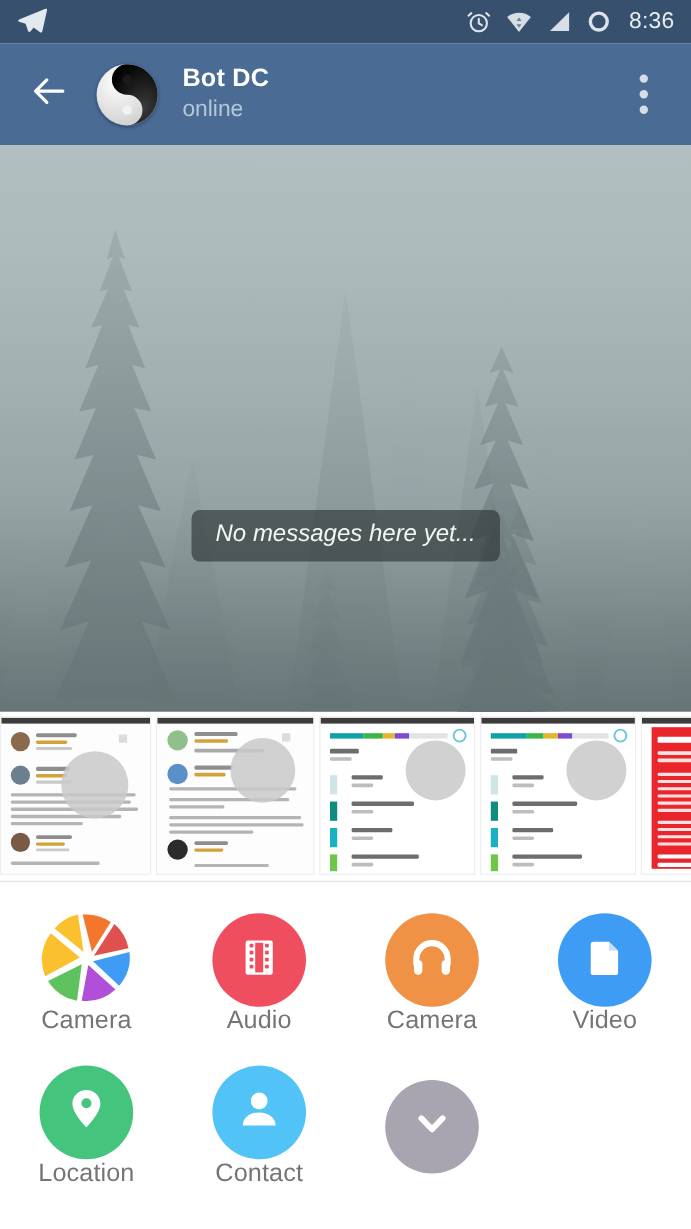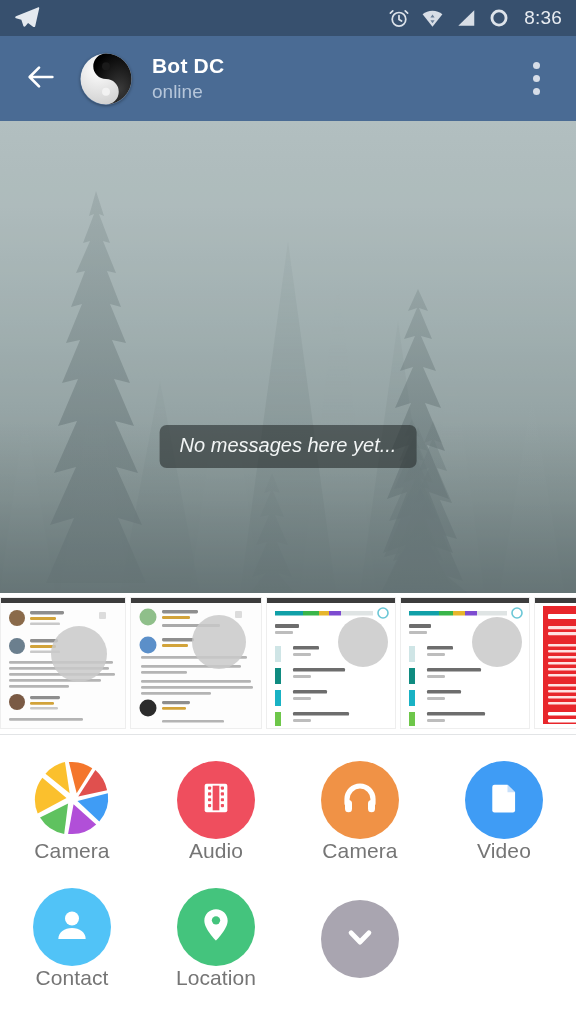--- a/index.html
+++ b/index.html
@@ -563,44 +563,44 @@
           <svg width="38" height="38" viewBox="0 0 24 24">
             <path d="M6 3.6h8.2L19 8.4v11.4a1.4 1.4 0 0 1-1.4 1.4H6a1.4 1.4 0 0 1-1.4-1.4V5a1.4 1.4 0 0 1 1.4-1.4z" fill="#ffffff"></path>
             <path d="M14.2 3.6 19 8.4h-4.8z" fill="#c7e0fb"></path>
           </svg>
         </span>
       </div>
       <div class="attach-label">Video</div>
     </div>
 
     <div class="attach-item">
+      <div class="attach-circle" style="background:#44c47d;">
+        <span>
+          <svg width="40" height="40" viewBox="0 0 24 24">
+            <path d="M12 2.6c-3.9 0-7 3-7 6.8 0 5 7 11.9 7 11.9s7-6.9 7-11.9c0-3.8-3.1-6.8-7-6.8z" fill="#ffffff"></path>
+            <circle cx="12" cy="9.2" r="2.5" fill="#44c47d"></circle>
+          </svg>
+        </span>
+      </div>
+      <div class="attach-label">Location</div>
+    </div>
+
+    <div class="attach-item">
       <div class="attach-circle" style="background:#51c3f7;">
         <span>
           <svg width="40" height="40" viewBox="0 0 24 24">
             <circle cx="12" cy="8.1" r="4.2" fill="#ffffff"></circle>
             <path d="M3.8 20.4c0-4.1 3.7-6.6 8.2-6.6s8.2 2.5 8.2 6.6z" fill="#ffffff"></path>
           </svg>
         </span>
       </div>
       <div class="attach-label">Contact</div>
     </div>
 
     <div class="attach-item">
-      <div class="attach-circle" style="background:#44c47d;">
-        <span>
-          <svg width="40" height="40" viewBox="0 0 24 24">
-            <path d="M12 2.6c-3.9 0-7 3-7 6.8 0 5 7 11.9 7 11.9s7-6.9 7-11.9c0-3.8-3.1-6.8-7-6.8z" fill="#ffffff"></path>
-            <circle cx="12" cy="9.2" r="2.5" fill="#44c47d"></circle>
-          </svg>
-        </span>
-      </div>
-      <div class="attach-label">Location</div>
-    </div>
-
-    <div class="attach-item">
       <div class="attach-circle" style="background:#a9a5b0;">
         <span>
           <svg width="38" height="38" viewBox="0 0 24 24">
             <path d="M6.4 9.4 12 15.2l5.6-5.8" fill="none" stroke="#ffffff" stroke-width="3.1" stroke-linecap="round" stroke-linejoin="round"></path>
           </svg>
         </span>
       </div>
       <div class="attach-label"></div>
     </div>
   </div>

